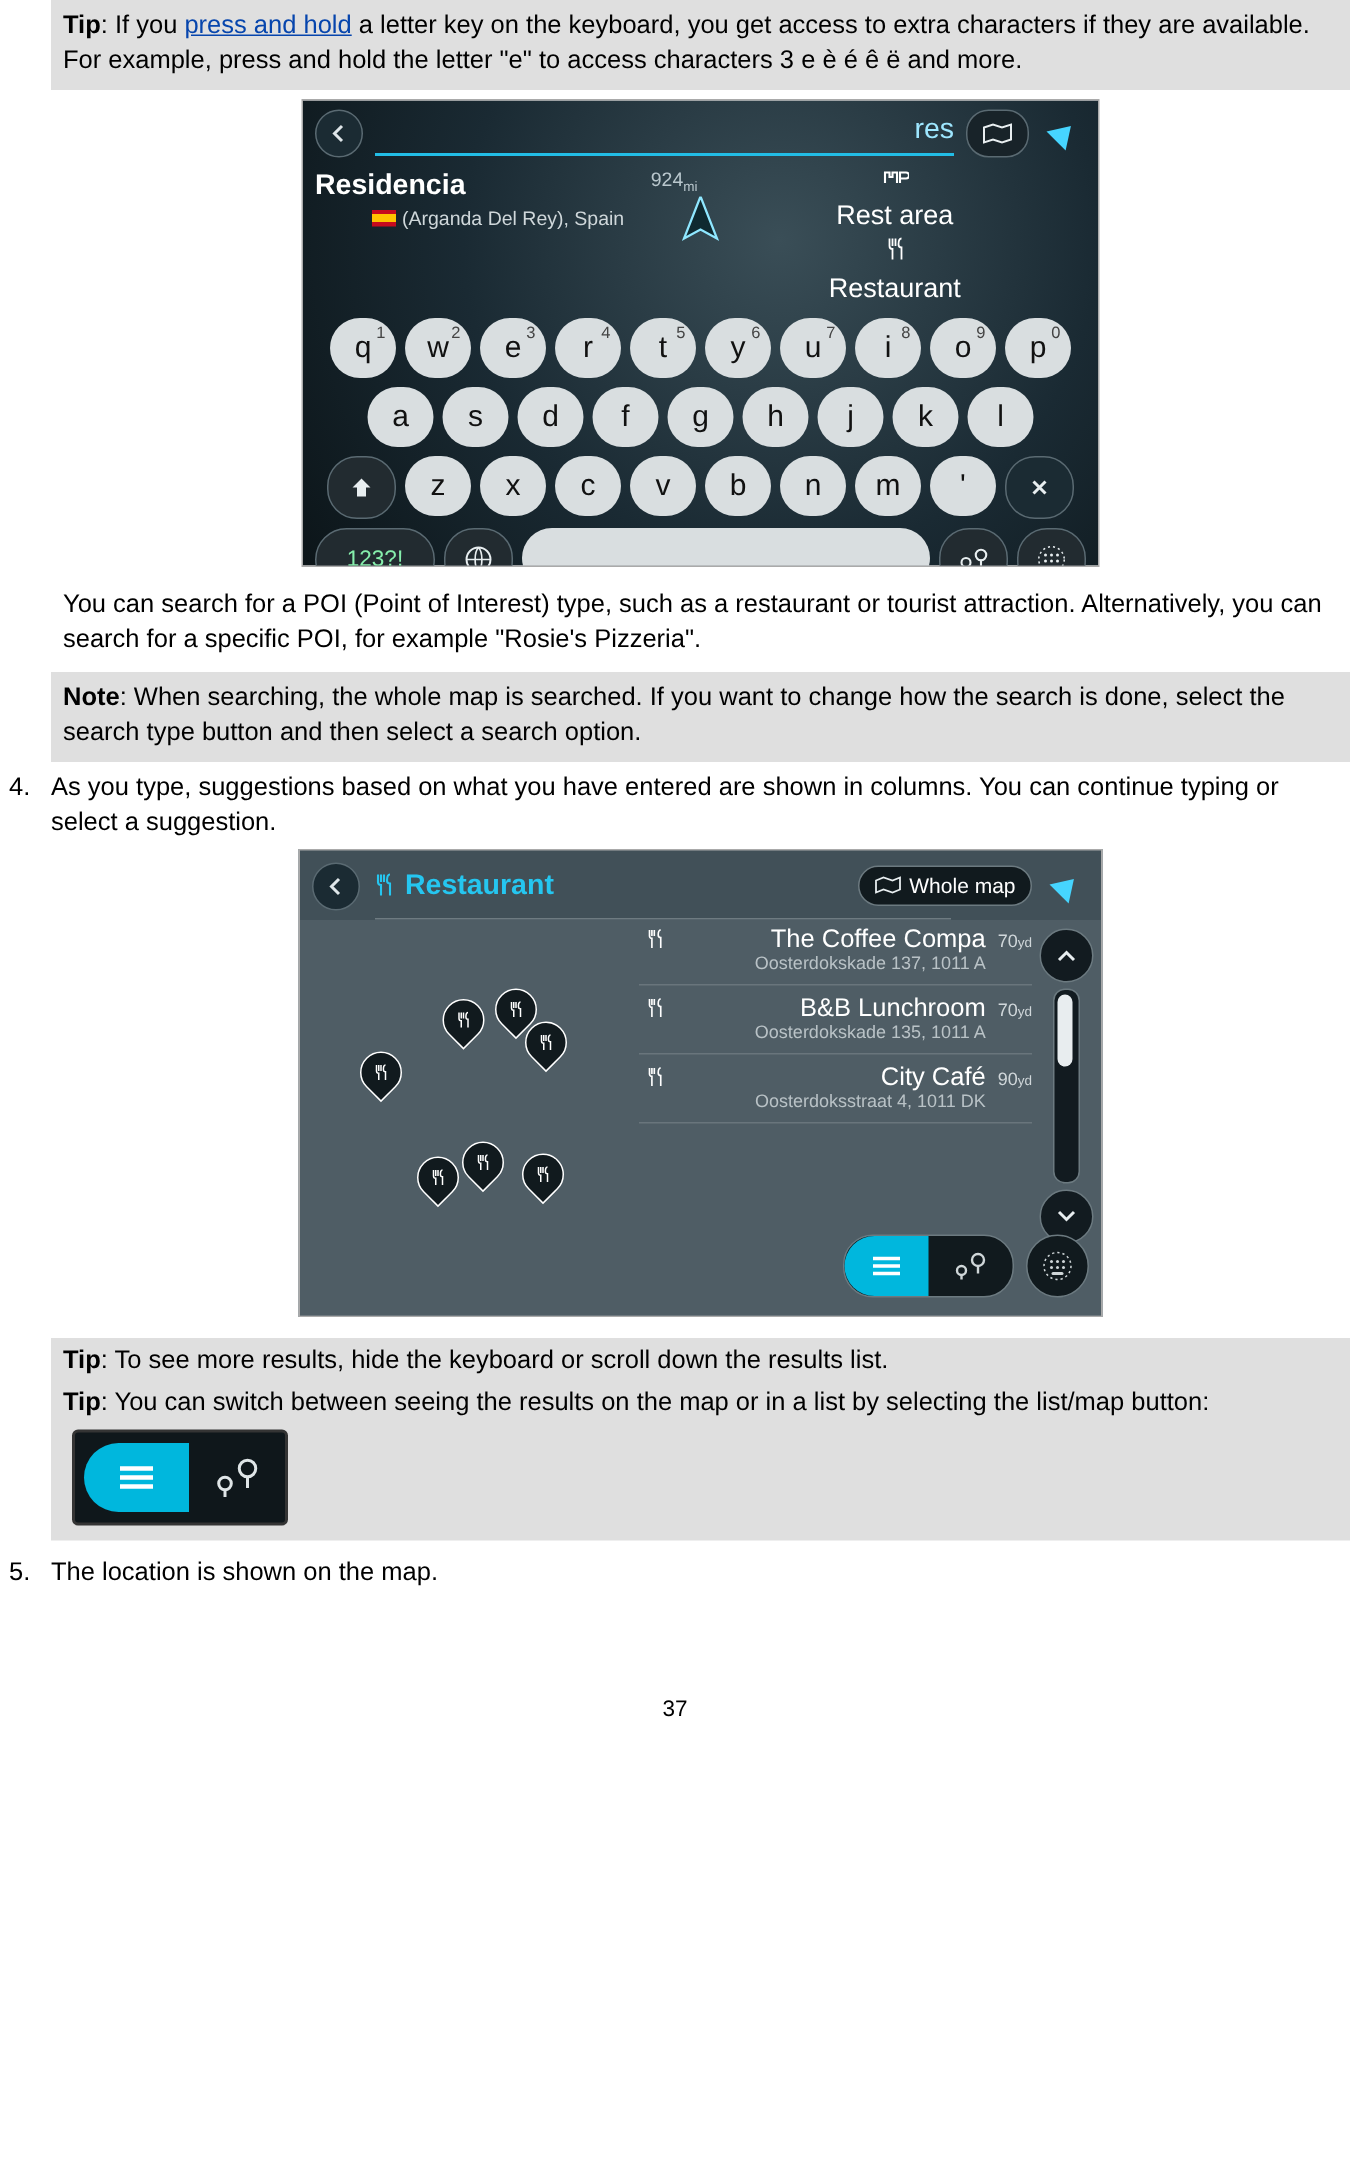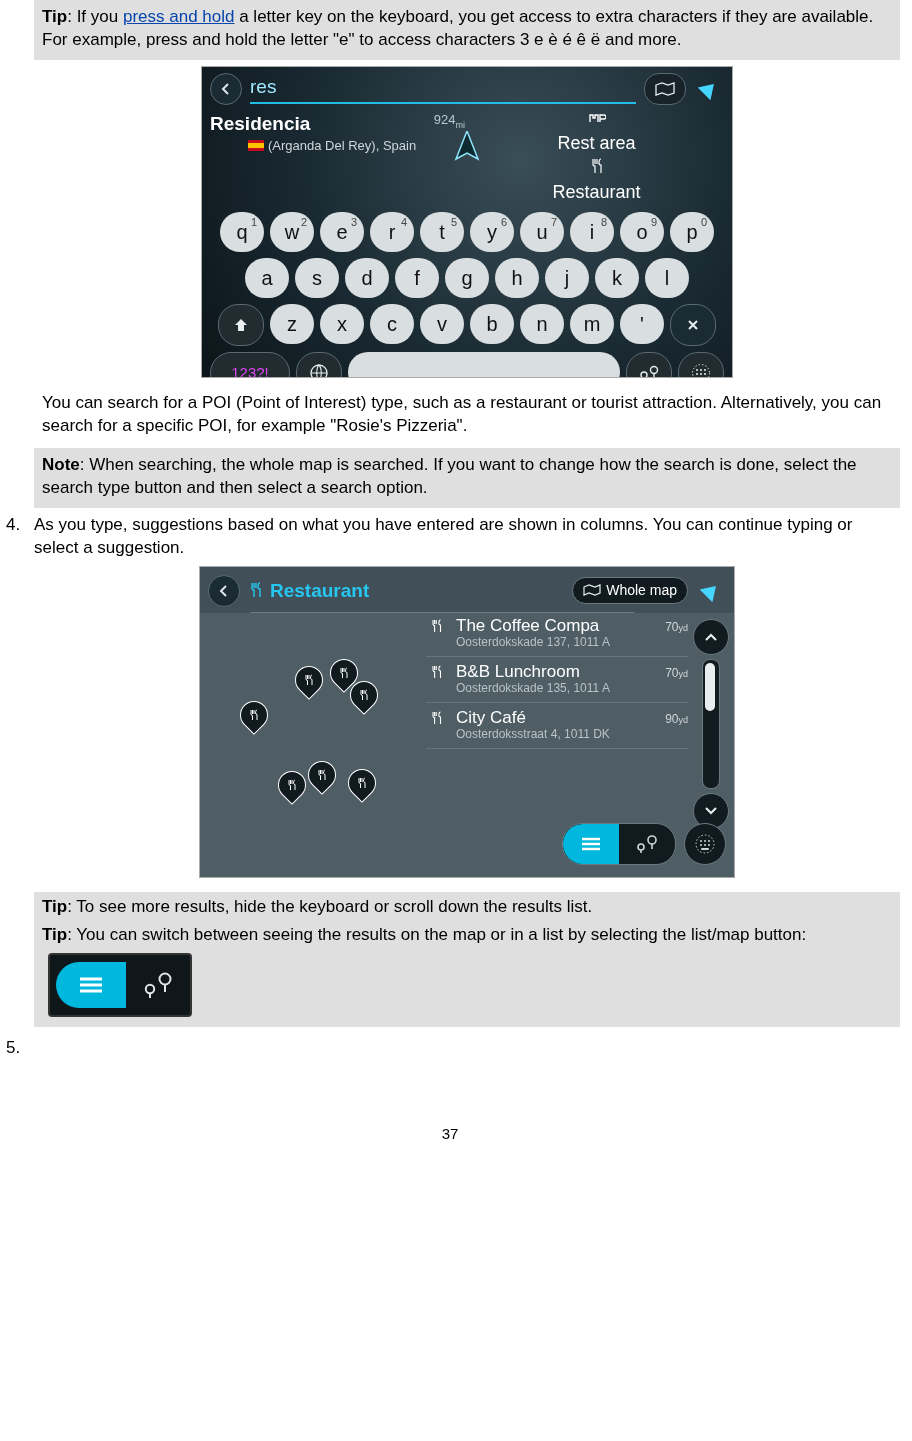--- a/index.html
+++ b/index.html
@@ -50,20 +50,21 @@
   }
   .step-body { flex: 1; }
   .step-body p { margin: 0 8px 6px 0; }
 
   
   .shot {
     border: 1px solid #aaa;
     margin: 0 auto 14px auto;
     position: relative;
     overflow: hidden;
+    text-align: right;
   }
   .shot1 {
     width: 530px; height: 310px;
     background: radial-gradient(circle at 60% 30%, #3a4e57 0%, #1a2a33 55%, #0c1519 100%);
     color: #fff;
     font-family: Arial, Helvetica, sans-serif;
   }
   .s1-top {
     display: flex;
     align-items: center;
@@ -124,21 +125,21 @@
     color: #111;
     display:flex; align-items:center; justify-content:center;
     position:relative;
     font-size: 20px;
   }
   .key sup {
     position:absolute; top:3px; right:7px;
     font-size:11px; color:#444;
   }
   .key-dark {
-    background:#222b30; color:#d946ef; border:1px solid #5a6a72;
+    background:#222b30; color:#86efac; border:1px solid #5a6a72;
   }
   .key-wide { width: 78px; border-radius: 22px;}
   .key-space { flex:1; border-radius:22px;}
   .key-x { background:#1b2b33; color:#fff;}
   
   .big-cursor {
     position:absolute; left:252px; top:64px;
     width:26px; height:36px;
   }
   .big-cursor svg { width:100%; height:100%;}
@@ -658,18 +659,19 @@
           </div>
         </div>
       </div>
     </div>
   </li>
 
   <li>
     <div class="step-row">
       <div class="step-num">5.</div>
       <div class="step-body">
+        <p>The location is shown on the map.</p>
       </div>
     </div>
   </li>
 </ol>
 
 <div class="page-number">37</div>
 
 </body></html>

